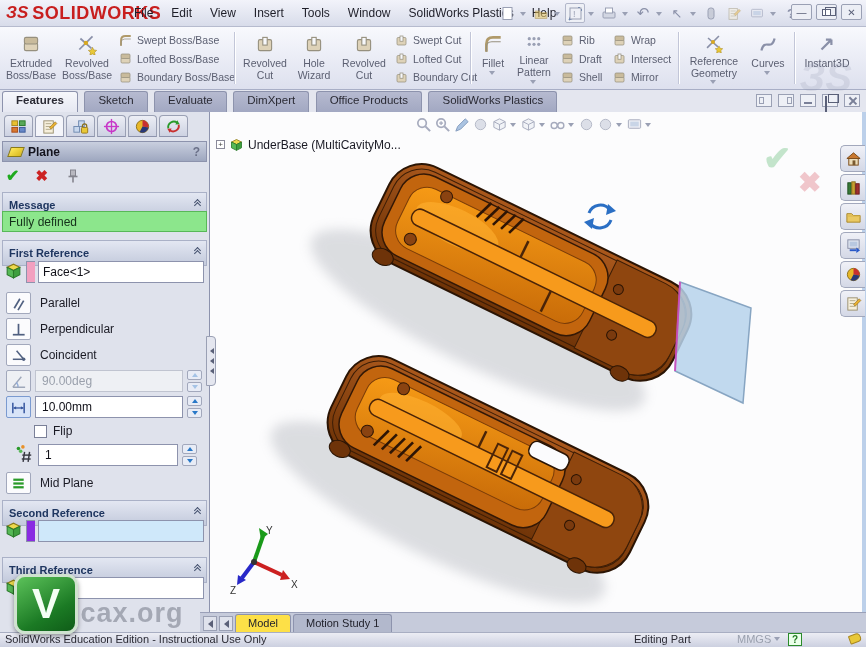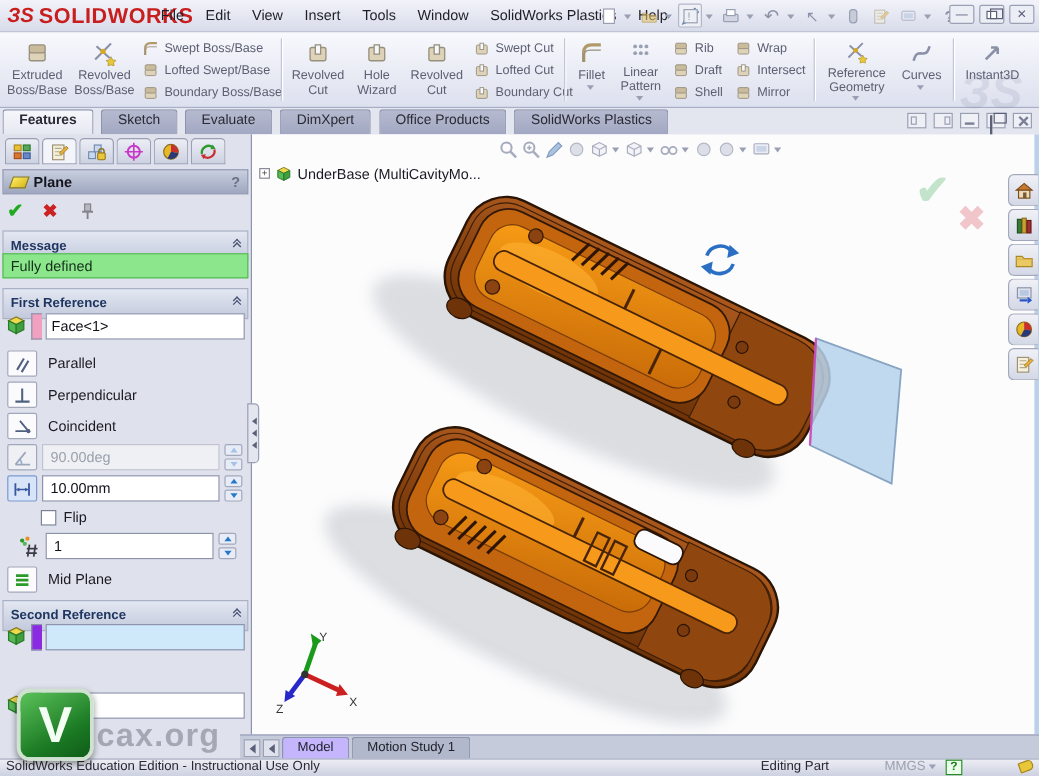--- a/index.html
+++ b/index.html
@@ -75,21 +75,21 @@
   .ref-row { position:absolute; left:4px; width:200px; display:flex; gap:3px; }
   .ref-row svg.cube { width:19px; height:19px; }
   .strip { width:9px; height:22px; border:1px solid #8d93ad; border-right:none; }
   .sel-input { flex:1; height:22px; border:1px solid #8d93ad; background:#fff; font-size:12px; color:#101018;
     display:flex; align-items:center; padding:0 4px; }
   .con-row { position:absolute; left:6px; display:flex; align-items:center; gap:9px; font-size:12px; color:#1a1a24; }
   .ibtn { width:25px; height:22px; background:#fbfbfd; border:1px solid #a2a8bc; border-radius:2px;
     display:flex; align-items:center; justify-content:center; }
   .ibtn svg { width:17px; height:17px; }
   .ibtn.pressed { background:#d8e4f8; border-color:#7a9ad0; }
-  .num-row { position:absolute; left:6px; display:flex; align-items:flex-end; gap:4px; }
+  .num-row { position:absolute; left:6px; display:flex; align-items:flex-start; gap:4px; }
   .num-input { width:148px; height:22px; border:1px solid #8d93ad; background:#fff; font-size:12px; color:#101018;
     display:flex; align-items:center; padding:0 6px; }
   .num-input.disabled { background:#eef0f4; color:#9aa0ac; border-color:#c0c4d0; }
   .spin { display:flex; flex-direction:column; gap:2px; }
   .spin span { width:15px; height:10px; background:#e8ecf6; border:1px solid #a2a8bc; border-radius:2px;
     display:flex; align-items:center; justify-content:center; }
   .spin span::after { content:""; width:0; height:0; border:3px solid transparent; }
   .spin .up::after { border-bottom:4px solid #2878c8; margin-top:-3px; }
   .spin .dn::after { border-top:4px solid #2878c8; margin-top:3px; }
   .spin.disabled span::after { opacity:.35; }
@@ -106,21 +106,21 @@
   #wm-site { left:72px; top:598px; font-size:27px; font-weight:bold; color:#6a6f7e; opacity:.5; z-index:29; letter-spacing:1px; }
 
   
   #docktabs { left:200px; top:612px; width:666px; height:20px; background:#c6cbdb; border-top:1px solid #9aa0b8;
     display:flex; align-items:flex-end; gap:2px; padding-left:3px; }
   .navbtn { width:14px; height:15px; background:#dfe2ec; border:1px solid #9aa0b4; margin-bottom:1px;
     display:flex; align-items:center; justify-content:center; }
   .navbtn::after { content:""; width:0; height:0; border:4px solid transparent; border-right:5px solid #5a6078; margin-left:-4px; }
   .dtab { height:18px; padding:2px 12px 0; font-size:11px; color:#22222c; background:#b2b8cc;
     border:1px solid #8d93ad; border-bottom:none; border-radius:3px 3px 0 0; }
-  .dtab.active { background:#c4b5fd; }
+  .dtab.active { background:#fde047; }
   #statusbar { left:0; top:632px; width:866px; height:15px; background:linear-gradient(#ecedf4,#ccd0e0);
     border-top:1px solid #a8aec2; font-size:11px; color:#2a2a34; }
   #status-left { position:absolute; left:5px; top:633px; font-size:11px; color:#2a2a34; }
   #status-edit { position:absolute; left:634px; top:633px; font-size:11px; color:#2a2a34; }
   #status-units { position:absolute; left:737px; top:633px; font-size:11px; color:#9aa0ae; display:flex; gap:3px; }
   #status-help { position:absolute; left:788px; top:633px; width:14px; height:13px; border:1px solid #2a8a2a;
     background:#eaffea; color:#1f7a1f; font-size:10px; font-weight:bold; text-align:center; line-height:12px; }
   #status-tag { position:absolute; left:849px; top:634px; width:12px; height:9px; background:#e8c838;
     border:1px solid #a8861e; border-radius:1px 4px 4px 1px; transform:rotate(-20deg); }
 
@@ -423,21 +423,21 @@
       <div class="btn-sm">
           <svg>
             <use href="#sy-fillet"></use>
           </svg>
           <span>Swept Boss/Base</span>
         </div>
       <div class="btn-sm">
           <svg>
             <use href="#sy-feat"></use>
           </svg>
-          <span>Lofted Swept/Base</span>
+          <span>Lofted Boss/Base</span>
         </div>
       <div class="btn-sm">
           <svg>
             <use href="#sy-feat"></use>
           </svg>
           <span>Boundary Boss/Base</span>
         </div>
     </div>
     <div class="vsep" style="left:234px"></div>
     <div class="btn-lg" style="left:240px;width:50px">
@@ -934,20 +934,27 @@
         </span>
     </div>
     <div class="ref-row" style="top:408px">
       <svg class="cube">
           <use href="#sy-cube"></use>
         </svg>
       <span class="strip" style="background:#8a2be2"></span>
       <span class="sel-input" style="background:#cfe8fa"></span>
     </div>
 
+    <div class="sec-h" style="top:445px">
+      <span>Third Reference</span>
+      <span class="chev">
+          <i></i>
+          <i></i>
+        </span>
+    </div>
     <div class="ref-row" style="top:465px">
       <svg class="cube">
           <use href="#sy-cube"></use>
         </svg>
       <span class="strip" style="background:#3cb043"></span>
       <span class="sel-input"></span>
     </div>
   </div>
 
   <div class="abs" id="splitter">

